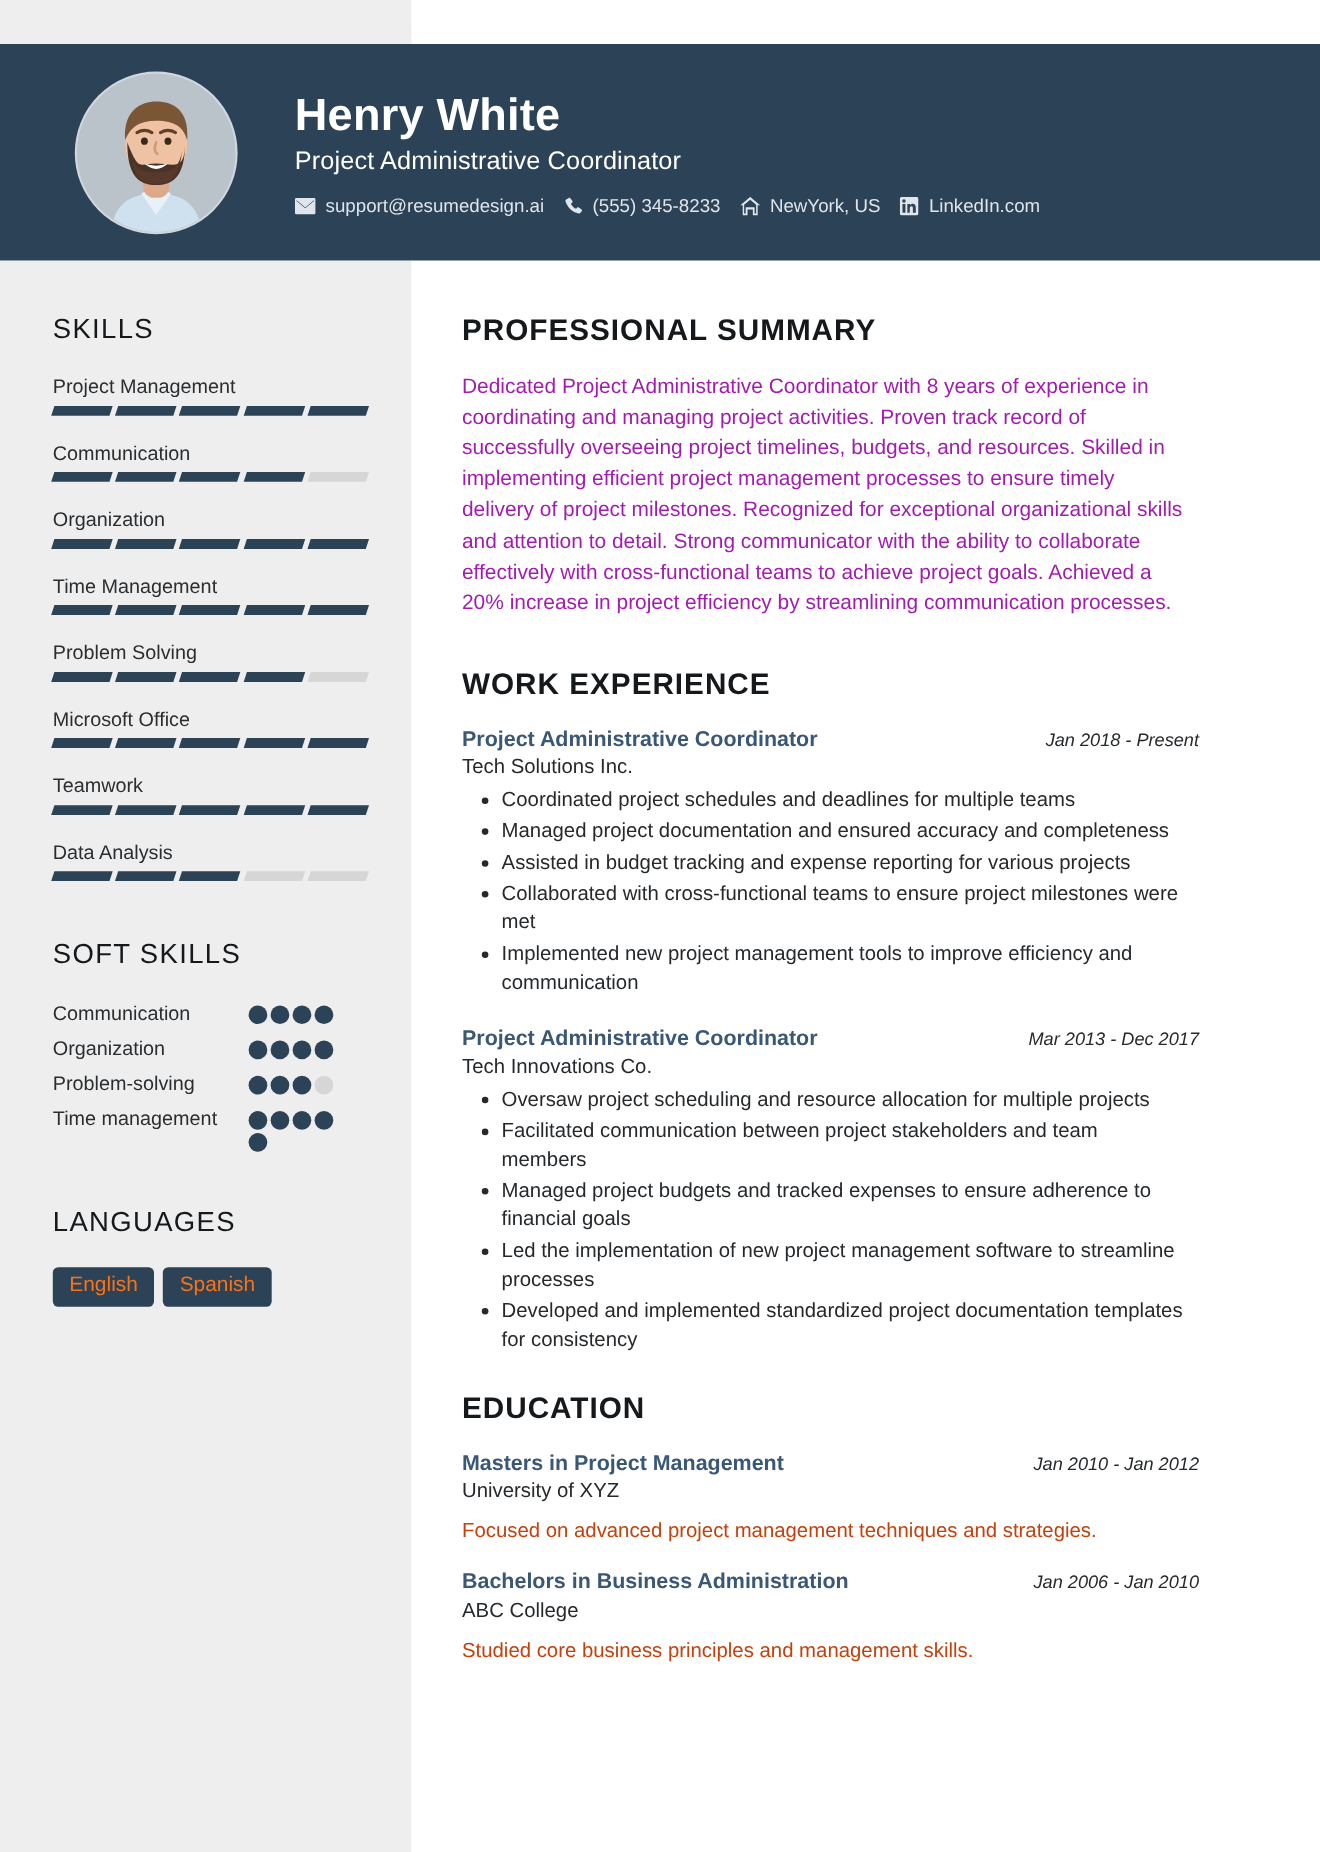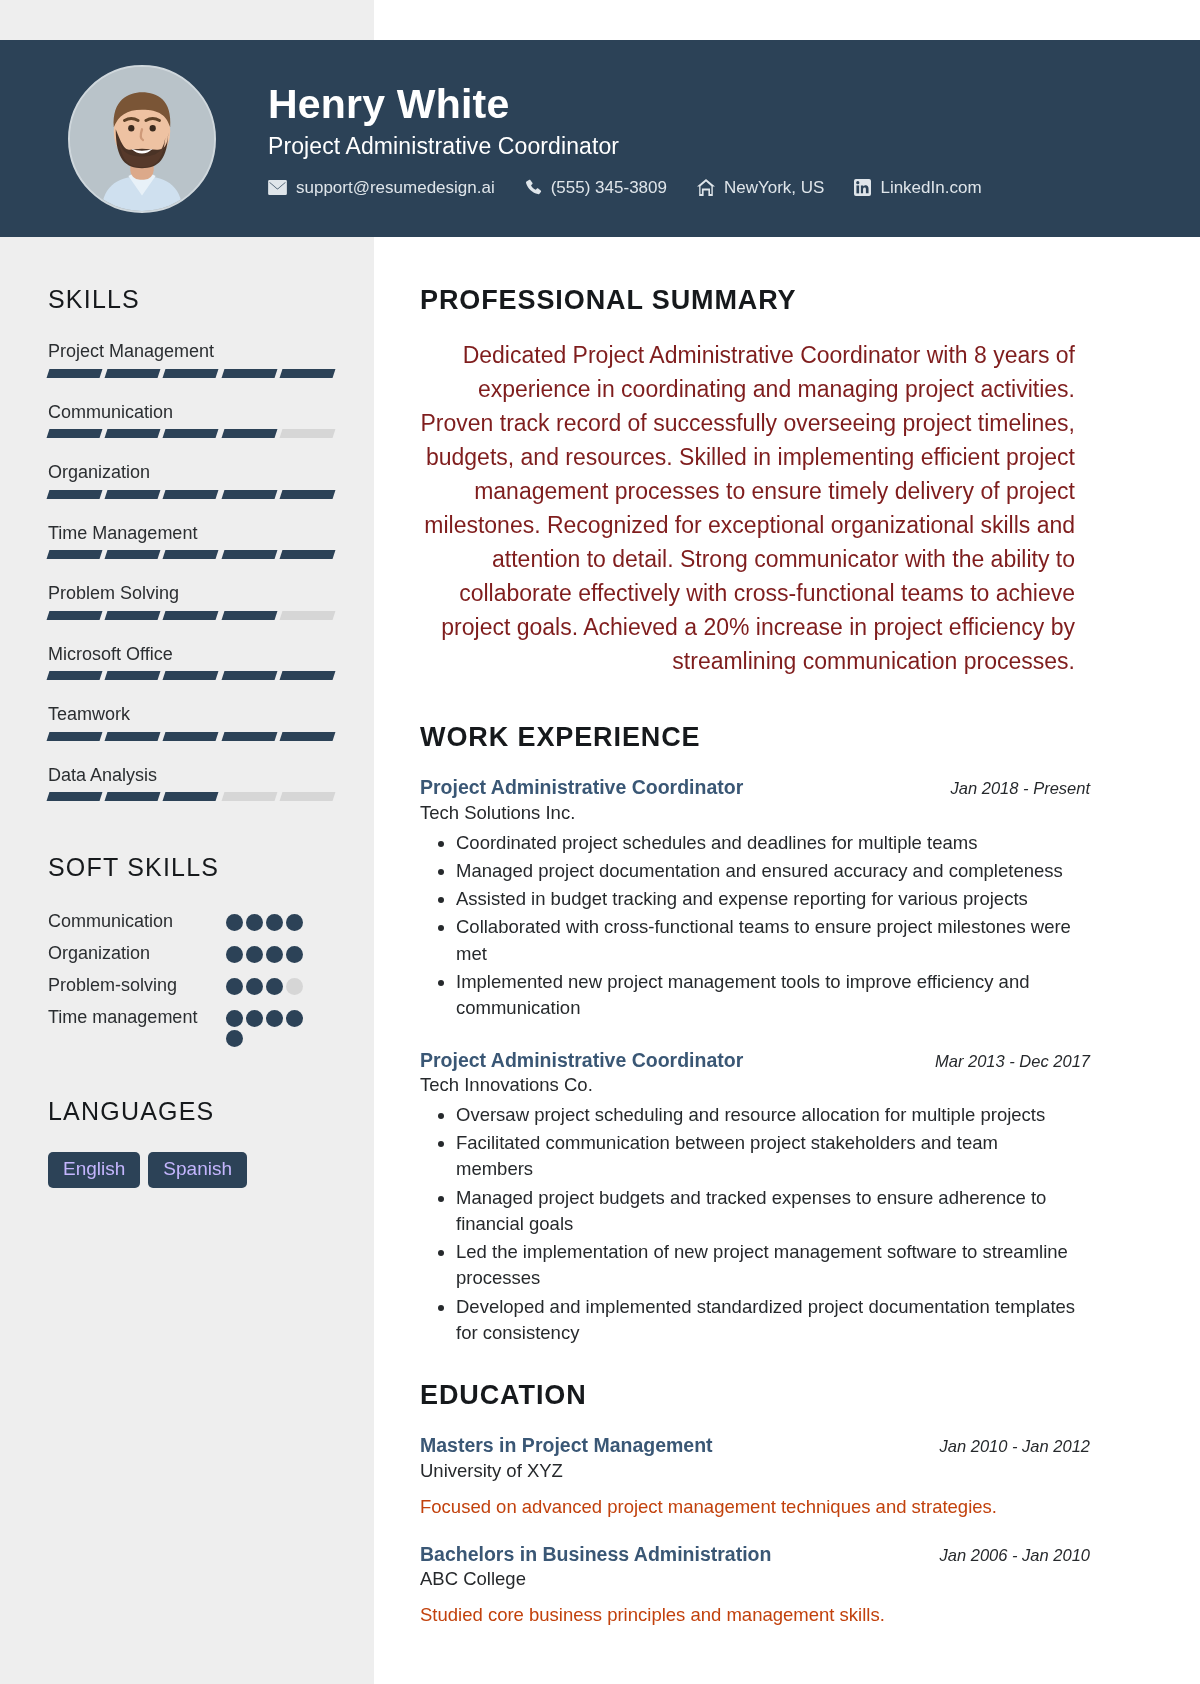--- a/index.html
+++ b/index.html
@@ -75,21 +75,21 @@
   .job-title {
     font-size: 23px;
     color: #ffffff;
     font-weight: normal;
     margin-bottom: 18px;
     letter-spacing: 0.1px;
   }
   .contact-row {
     display: flex;
     align-items: center;
-    gap: 30px;
+    gap: 18px;
     color: #dfe5ea;
     font-size: 17px;
   }
   .contact-item {
     display: flex;
     align-items: center;
     gap: 9px;
     white-space: nowrap;
   }
   .contact-item .ci-icon { display: flex; align-items: center; }
@@ -185,42 +185,41 @@
     border-radius: 50%;
     background: #d6d6d6;
     flex: 0 0 17px;
   }
   .dot.on { background: #2c4257; }
 
   
   .lang-row { display: flex; gap: 8px; flex-wrap: wrap; }
   .lang-badge {
     background: #2c4257;
-    color: #c4b5fd;
+    color: #f97316;
     font-size: 19px;
     padding: 7px 15px 8px 15px;
     border-radius: 5px;
     line-height: 1.1;
   }
 
   
   .main-heading {
     font-size: 27px;
     font-weight: bold;
     color: #16191c;
     letter-spacing: 0.9px;
     margin: 0 0 22px 0;
   }
   .summary {
-    font-size: 23px;
-    color: #7f1d1d;
+    font-size: 19px;
+    color: #a21caf;
     line-height: 1.48;
     margin: 0 0 44px 0;
     max-width: 655px;
-    text-align: right;
   }
   .section-gap { margin-top: 34px; }
 
   .entry { margin-bottom: 26px; }
   .entry-head {
     display: flex;
     justify-content: space-between;
     align-items: baseline;
     gap: 16px;
   }
@@ -322,21 +321,21 @@
           </span>
           <span>support@resumedesign.ai</span>
         </div>
 
         <div class="contact-item">
           <span class="ci-icon">
             <svg width="17" height="17" viewBox="0 0 18 18">
                 <path d="M4.2 1.1c.5-.4 1.2-.3 1.6.2l2 2.6c.4.5.3 1.2-.2 1.6L6.4 6.6c.8 2 2.9 4.1 4.9 4.9l1.1-1.2c.4-.5 1.1-.6 1.6-.2l2.6 2c.5.4.6 1.1.2 1.6l-1.5 1.8c-.4.5-1 .6-1.6.5C7.9 15.1 2.9 10.1 1.1 4.3c-.2-.6 0-1.2.4-1.6L4.2 1.1z"></path>
               </svg>
           </span>
-          <span>(555) 345-3809</span>
+          <span>(555) 345-8233</span>
         </div>
 
         <div class="contact-item">
           <span class="ci-icon">
             <svg width="18" height="17" viewBox="0 0 18 17">
                 <path d="M9 0L0 7.6h2.2V17h4.4v-5.5h4.8V17h4.4V7.6H18L9 0zm0 2.6l5.4 4.6V15h-1.4V9.5H4.9V15H3.5V7.2L9 2.6z"></path>
               </svg>
           </span>
           <span>NewYork, US</span>
         </div>

